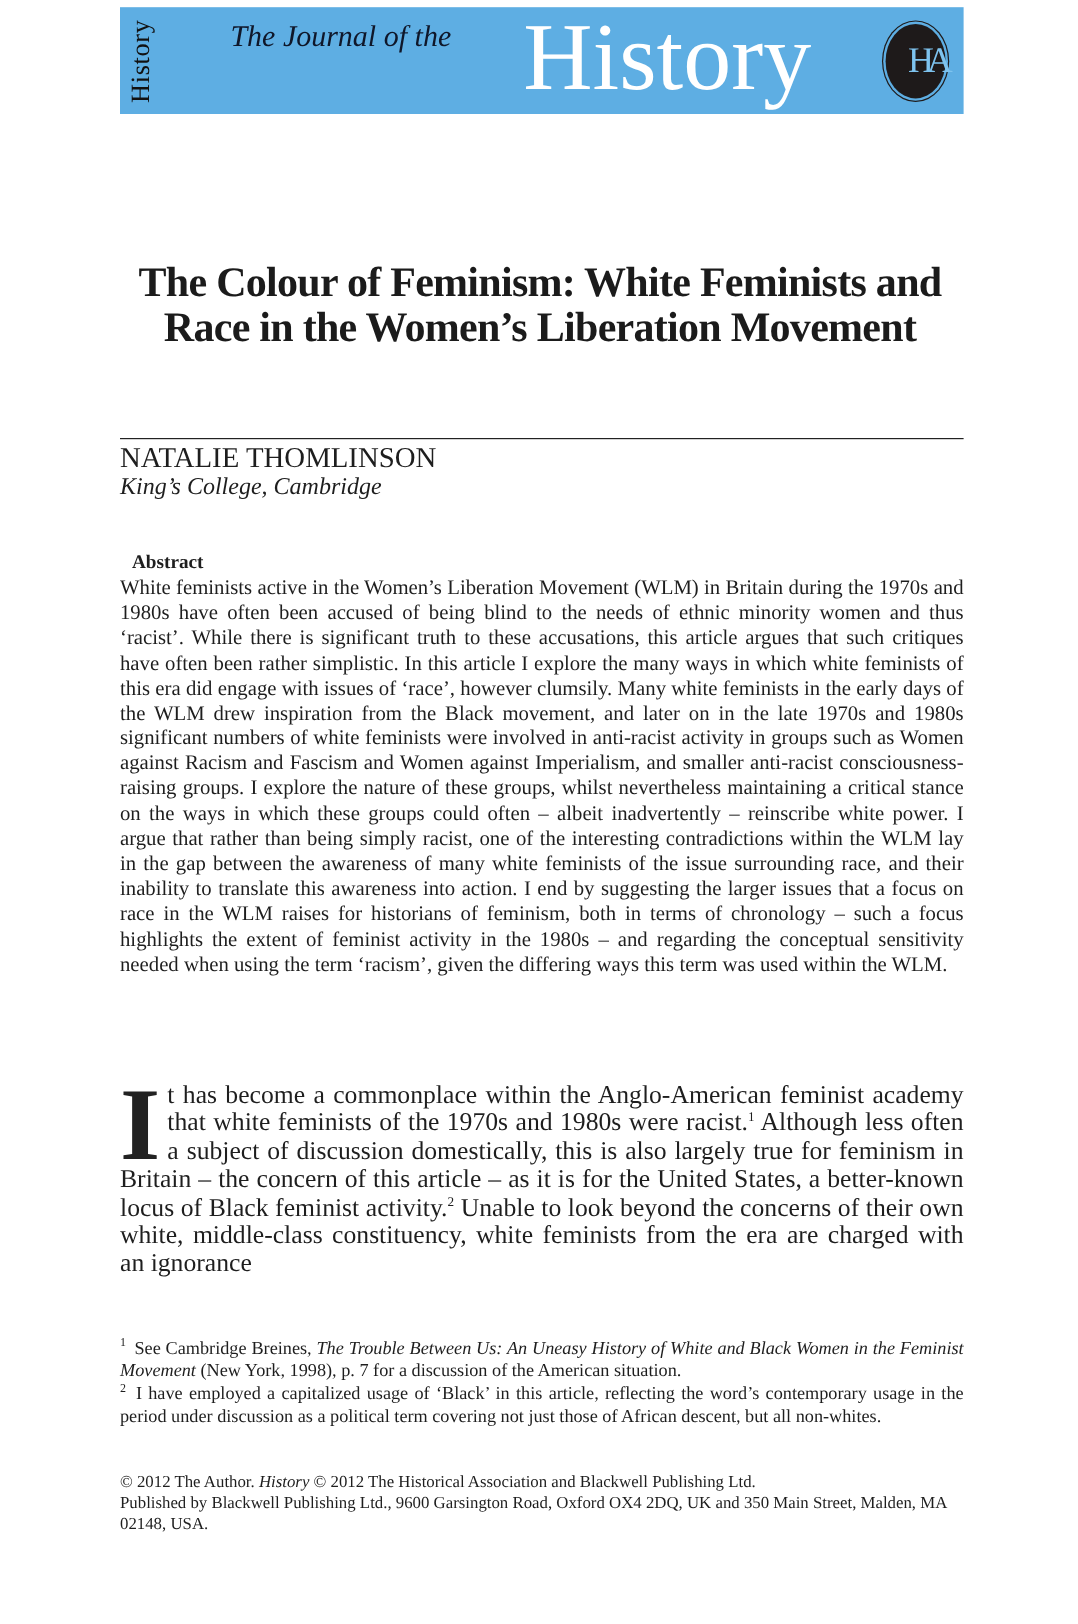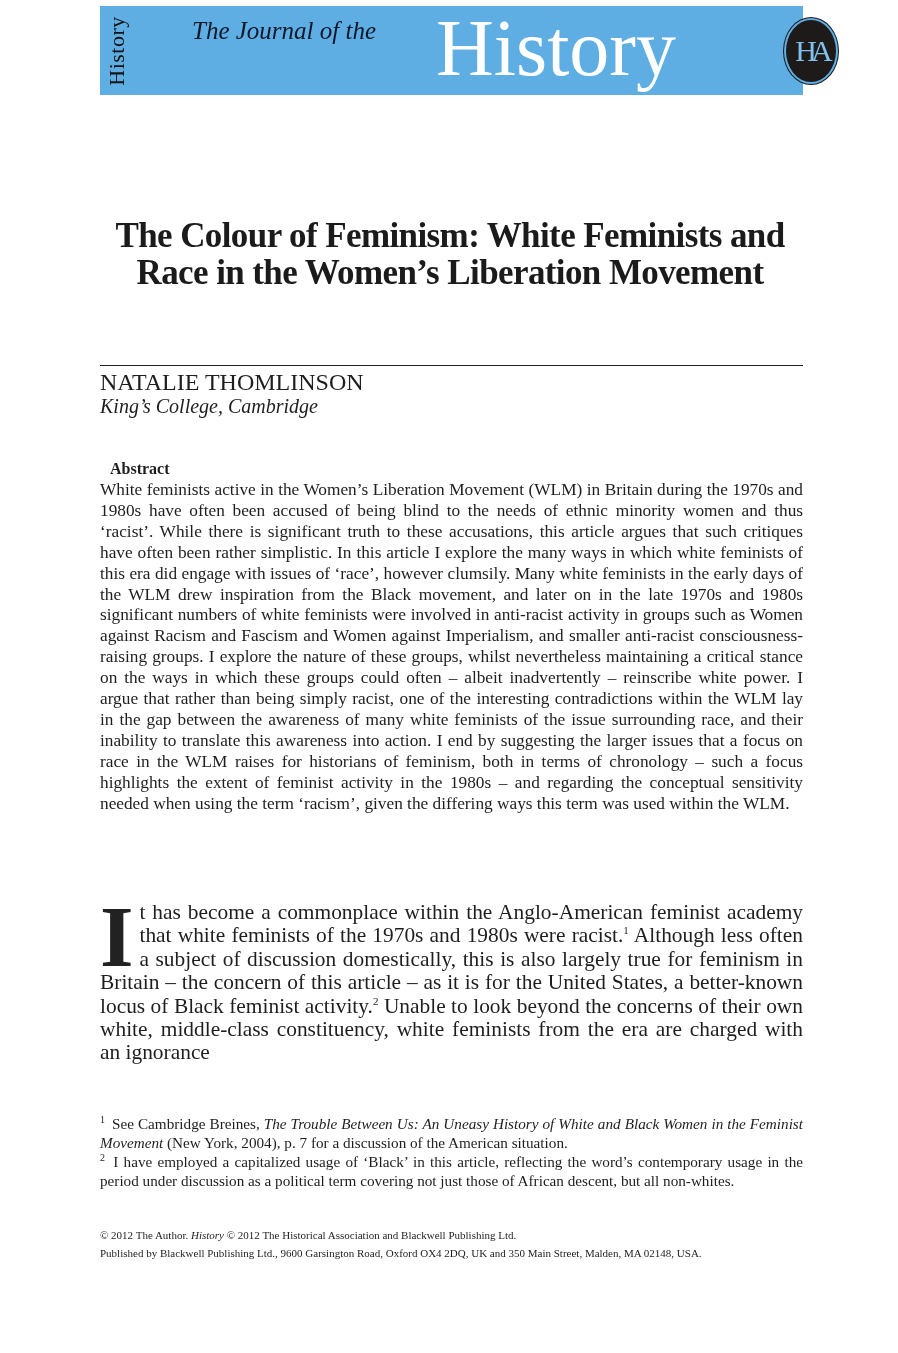--- a/index.html
+++ b/index.html
@@ -12,21 +12,21 @@
                   display: flex; align-items: center; justify-content: center; }
   .banner-spine span { display: block; transform: rotate(-90deg); white-space: nowrap;
                        font-size: 22px; color: #111; letter-spacing: 0.5px; }
   .banner-sub { position: absolute; left: 44px; top: 10px; width: 280px; text-align: center;
                 font-style: italic; color: #0f172a; font-size: 25px; line-height: 29px; }
   .banner-title { position: absolute; left: 336px; top: -8px; color: #ffffff;
                   font-size: 80px; line-height: 100px; letter-spacing: 0px; }
   .banner-logo { position: absolute; left: 638px; top: 14px; width: 50px; height: 62px;
                  border-radius: 50%; background: #1e1a1a;
                  box-shadow: 0 0 0 2px #5eaee3, 0 0 0 3px #1e1a1a; 
-                 display: flex; align-items: center; justify-content: center; margin-left: 48px; }
+                 display: flex; align-items: center; justify-content: flex-end; }
   .banner-logo span { color: #7ec3ee; font-size: 30px; line-height: 30px; letter-spacing: -6px; }
 
   .title { position: absolute; left: 100px; top: 217px; width: 700px; margin: 0;
            font-weight: bold; font-size: 35px; line-height: 37px; color: #1b1b1b;
            letter-spacing: -0.6px; text-align: center; }
   .rule { position: absolute; left: 100px; top: 365px; width: 703px; height: 0;
           border-top: 1.5px solid #222; }
   .author { position: absolute; left: 100px; top: 368px; font-size: 24px; line-height: 28px; }
   .affil { position: absolute; left: 100px; top: 394px; font-size: 20px; line-height: 24px;
            font-style: italic; }
@@ -41,21 +41,21 @@
   .dropcap { float: left; font-size: 86px; line-height: 64px; margin: 4px 6px 0 0;
              font-weight: bold; color: #222; height: 66px; }
   sup { font-size: 11px; line-height: 0; vertical-align: 8px; }
 
   .footnotes { position: absolute; left: 100px; top: 1114px; width: 703px;
                font-size: 15.2px; line-height: 19px; text-align: justify; }
   .footnotes p { margin: 0; }
   .footnotes sup { font-size: 10px; vertical-align: 6px; margin-right: 3px; }
 
   .copyright { position: absolute; left: 100px; top: 1227px; width: 703px;
-               font-size: 11px; line-height: 17.5px; }
+               font-size: 14px; line-height: 17.5px; }
   .copyright p { margin: 0; }
 </style>
 </head>
 <body>
 
 <div class="banner">
   <div class="banner-spine">
     <span>History</span>
   </div>
   <div class="banner-sub">
@@ -71,20 +71,20 @@
 <div class="rule"></div>
 <div class="author">NATALIE THOMLINSON</div>
 <div class="affil">King’s College, Cambridge</div>
 
 <div class="abstract-head">Abstract</div>
 <p class="abstract">White feminists active in the Women’s Liberation Movement (WLM) in Britain during the 1970s and 1980s have often been accused of being blind to the needs of ethnic minority women and thus ‘racist’. While there is significant truth to these accusations, this article argues that such critiques have often been rather simplistic. In this article I explore the many ways in which white feminists of this era did engage with issues of ‘race’, however clumsily. Many white feminists in the early days of the WLM drew inspiration from the Black movement, and later on in the late 1970s and 1980s significant numbers of white feminists were involved in anti-racist activity in groups such as Women against Racism and Fascism and Women against Imperialism, and smaller anti-racist consciousness-raising groups. I explore the nature of these groups, whilst nevertheless maintaining a critical stance on the ways in which these groups could often – albeit inadvertently – reinscribe white power. I argue that rather than being simply racist, one of the interesting contradictions within the WLM lay in the gap between the awareness of many white feminists of the issue surrounding race, and their inability to translate this awareness into action. I end by suggesting the larger issues that a focus on race in the WLM raises for historians of feminism, both in terms of chronology – such a focus highlights the extent of feminist activity in the 1980s – and regarding the conceptual sensitivity needed when using the term ‘racism’, given the differing ways this term was used within the WLM.</p>
 
 <p class="body-text"><span class="dropcap">I</span><span>t has become a commonplace within the Anglo-American feminist academy that white feminists of the 1970s and 1980s were racist.</span><sup>1</sup><span> Although less often a subject of discussion domestically, this is also largely true for feminism in Britain – the concern of this article – as it is for the United States, a better-known locus of Black feminist activity.</span><sup>2</sup><span> Unable to look beyond the concerns of their own white, middle-class constituency, white feminists from the era are charged with an ignorance</span></p>
 
 <div class="footnotes">
-  <p><sup>1</sup> <span>See Cambridge Breines, </span><i>The Trouble Between Us: An Uneasy History of White and Black Women in the Feminist Movement</i><span> (New York, 2004), p. 7 for a discussion of the American situation.</span></p>
+  <p><sup>1</sup> <span>See Cambridge Breines, </span><i>The Trouble Between Us: An Uneasy History of White and Black Women in the Feminist Movement</i><span> (New York, 1998), p. 7 for a discussion of the American situation.</span></p>
   <p><sup>2</sup> <span>I have employed a capitalized usage of ‘Black’ in this article, reflecting the word’s contemporary usage in the period under discussion as a political term covering not just those of African descent, but all non-whites.</span></p>
 </div>
 
 <div class="copyright">
   <p><span>© 2012 The Author. </span><i>History</i><span> © 2012 The Historical Association and Blackwell Publishing Ltd.</span></p>
   <p>Published by Blackwell Publishing Ltd., 9600 Garsington Road, Oxford OX4 2DQ, UK and 350 Main Street, Malden, MA 02148, USA.</p>
 </div>
 
 </body></html>

